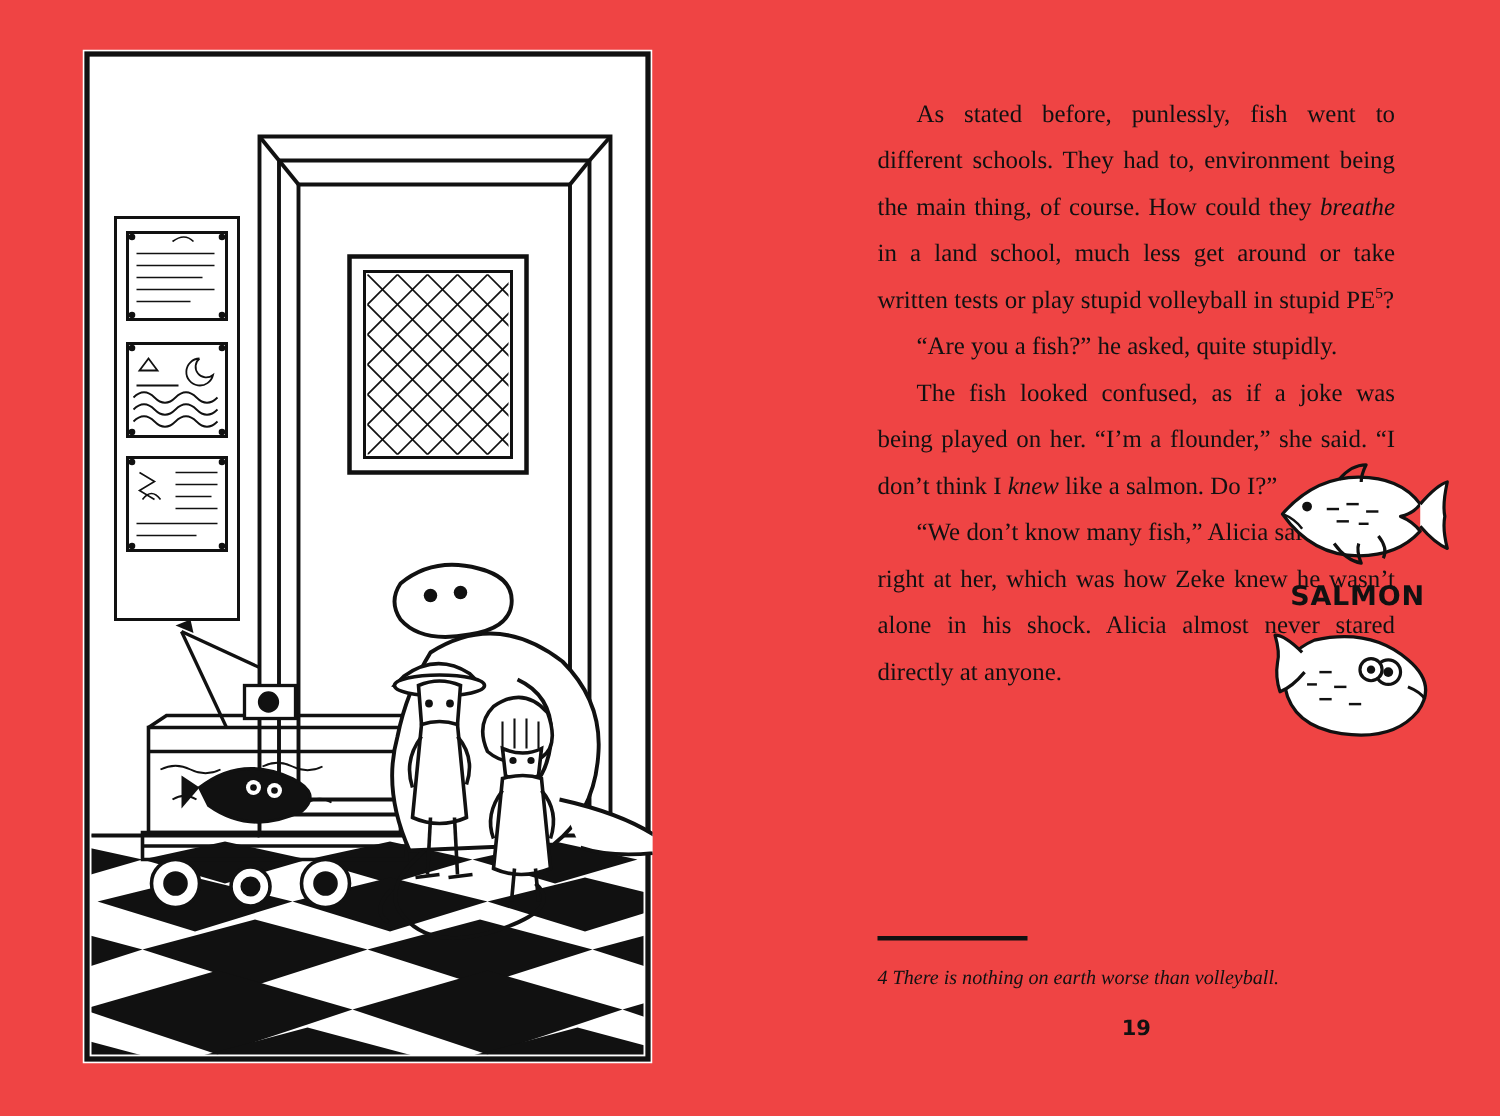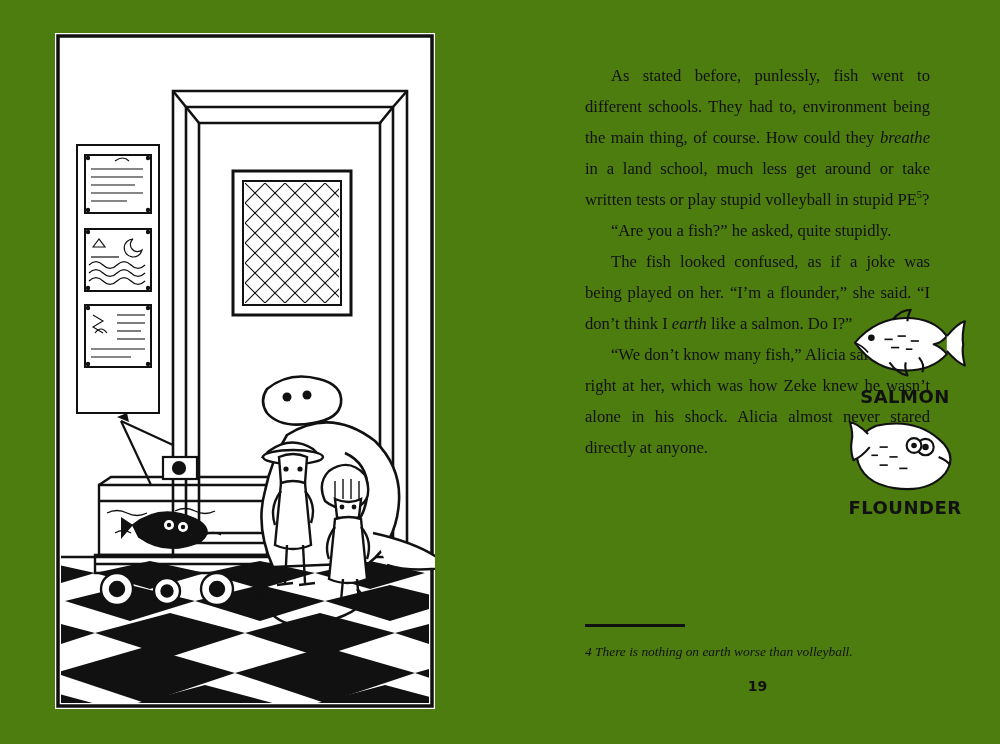--- a/index.html
+++ b/index.html
@@ -11,21 +11,21 @@
     width: 1000px;
     height: 744px;
     overflow: hidden;
     font-family: "Liberation Serif", serif;
     color: #111111;
   }
   .page {
     position: relative;
     width: 1000px;
     height: 744px;
-    background: #4d7c0f;
+    background: #ef4444;
   }
 
   
   .illustration-pane {
     position: absolute;
     left: 0;
     top: 0;
     width: 520px;
     height: 744px;
   }
@@ -377,21 +377,21 @@
   <div class="text-pane">
 
     <div class="body-text">
       <p class="first">
         As stated before, punlessly, fish went to different schools. They had to, environment being the main thing, of course. How could they <em>breathe</em> in a land school, much less get around or take written tests or play stupid volleyball in stupid PE<sup>5</sup>?
       </p>
       <p>
         “Are you a fish?” he asked, quite stupidly.
       </p>
       <p>
-        The fish looked confused, as if a joke was being played on her. “I’m a flounder,” she said. “I don’t think I <em>earth</em> like a salmon. Do I?”
+        The fish looked confused, as if a joke was being played on her. “I’m a flounder,” she said. “I don’t think I <em>knew</em> like a salmon. Do I?”
       </p>
       <p>
         “We don’t know many fish,” Alicia said, staring right at her, which was how Zeke knew he wasn’t alone in his shock. Alicia almost never stared directly at anyone.
       </p>
     </div>
 
     <div class="fish-art">
       <svg viewBox="0 0 150 100" width="150" height="82" xmlns="http://www.w3.org/2000/svg">
         <g stroke="#111" fill="#fff" stroke-width="2.6" stroke-linejoin="round">
           <path d="M14 52 q26 -30 62 -30 q34 0 50 22 q-6 8 -16 10 q10 4 16 12 q-18 20 -50 20 q-38 0 -62 -34 z"></path>
@@ -423,21 +423,20 @@
           <path d="M116 56 q10 4 14 10" fill="none"></path>
         </g>
         <g stroke="#111" stroke-width="2" fill="none">
           <path d="M44 44 h10"></path>
           <path d="M56 56 h10"></path>
           <path d="M44 66 h10"></path>
           <path d="M68 70 h10"></path>
           <path d="M34 54 h8"></path>
         </g>
       </svg>
-      <div class="fish-label">FLOUNDER</div>
     </div>
 
     <div class="footnote-rule"></div>
     <div class="footnote">4 There is nothing on earth worse than volleyball.</div>
     <div class="page-number"><span class="pn-inner">19</span></div>
 
   </div>
 </div>
 
 </body></html>

